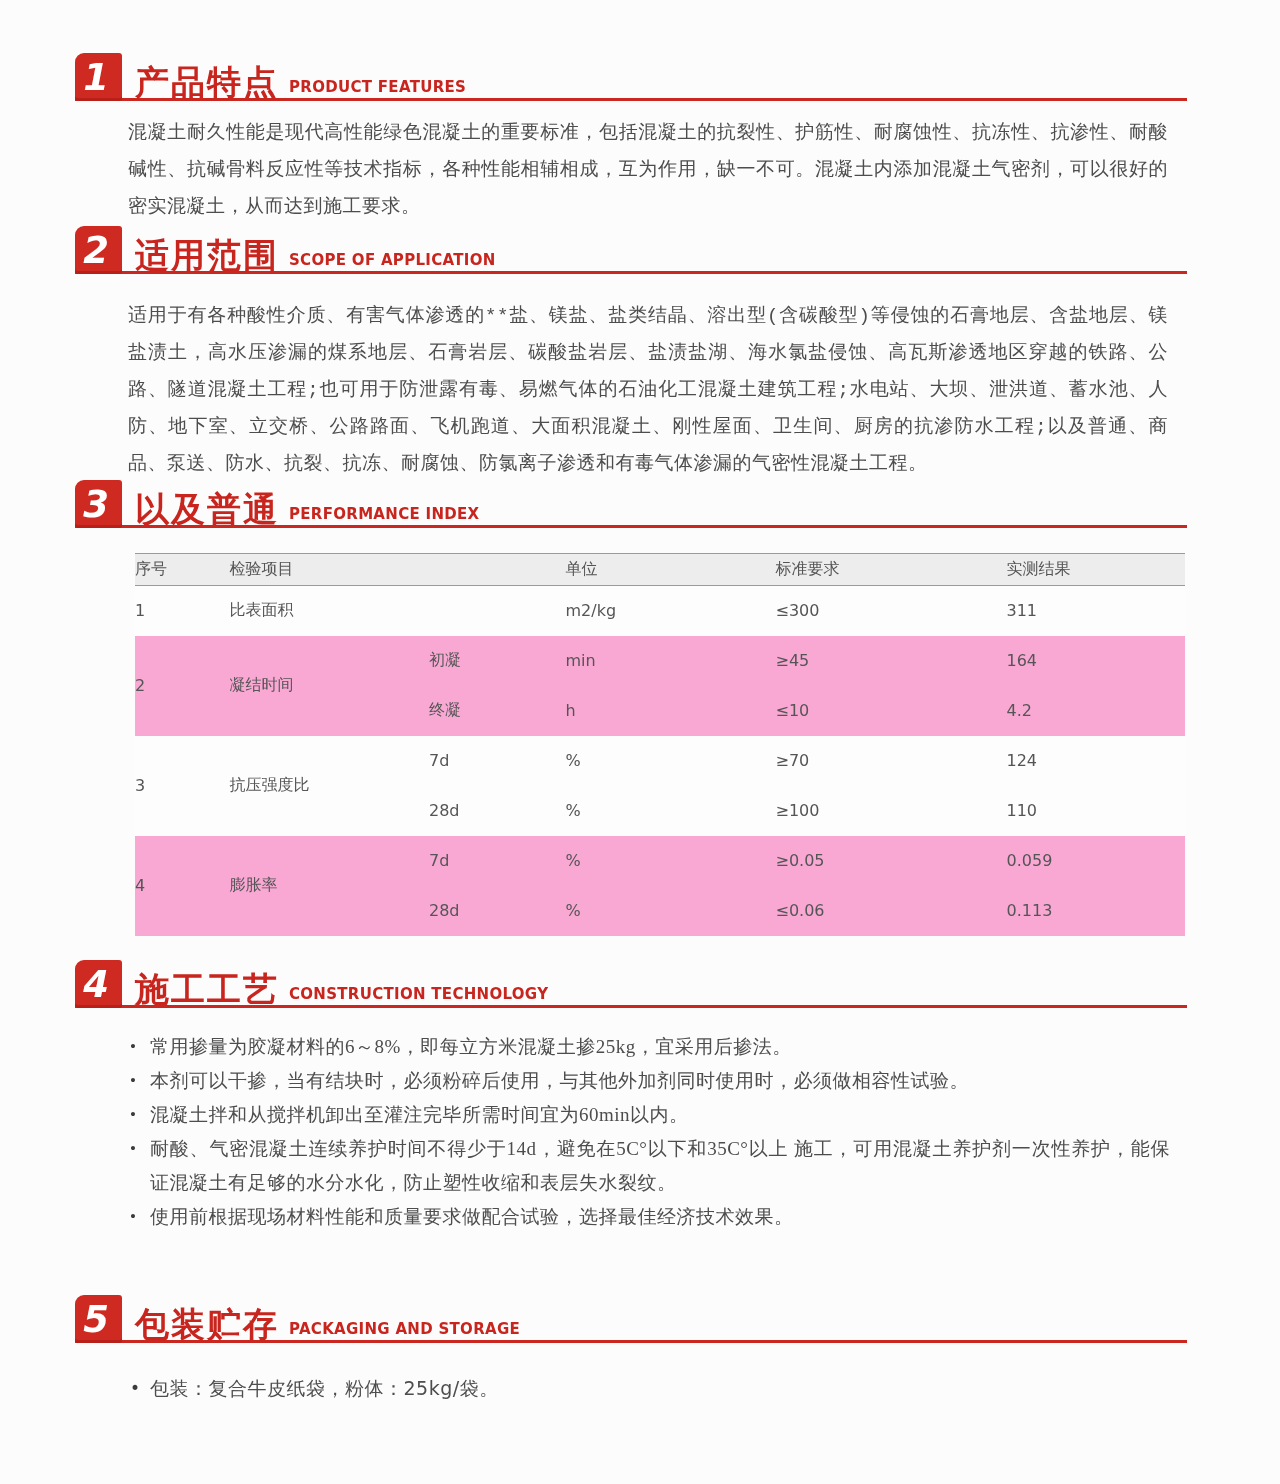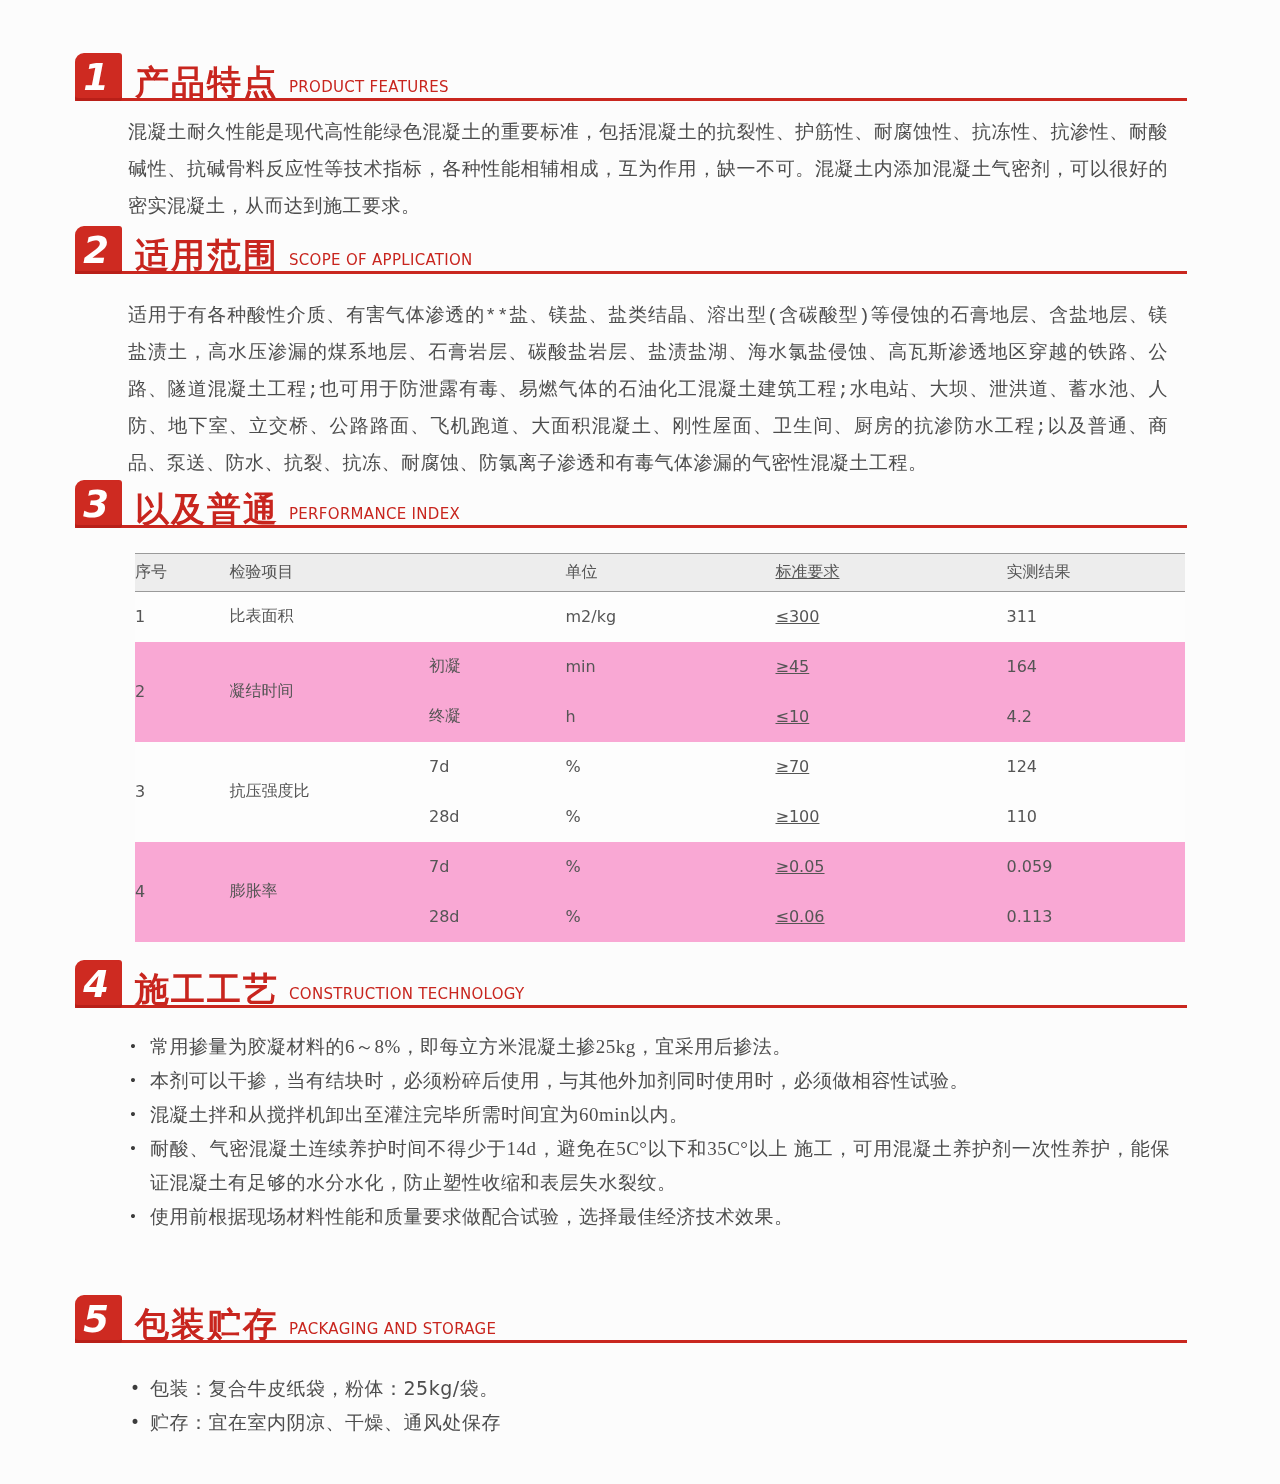--- a/index.html
+++ b/index.html
@@ -58,21 +58,21 @@
     font-size: 34px;
     font-weight: bold;
     color: #c8251e;
     letter-spacing: 2px;
     line-height: 1;
   }
   .title-en {
     margin-left: 10px;
     margin-bottom: 6px;
     font-size: 15px;
-    font-weight: normal;
+    font-weight: bold;
     color: #c8251e;
     letter-spacing: 0.3px;
     line-height: 1;
     white-space: nowrap;
   }
 
   .para {
     margin: 0 112px 0 128px;
     font-size: 19px;
     line-height: 37px;
@@ -98,30 +98,30 @@
   .perf-table col.c3 { width: 13%; }
   .perf-table col.c4 { width: 20%; }
   .perf-table col.c5 { width: 22%; }
   .perf-table col.c6 { width: 17%; }
   .perf-table th, .perf-table td {
     font-weight: normal;
     text-align: left;
     vertical-align: middle;
     padding: 0;
   }
-  .perf-table thead tr { height: 38px; background: #ededed; }
+  .perf-table thead tr { height: 32px; background: #ededed; }
   .perf-table thead th { border-bottom: 1px solid #9a9a9a; }
   .perf-table tbody tr { height: 50px; }
   .row-white td { background: #fdfdfd; }
   .row-gray td { background: #f9a8d4; }
   .cell-no { text-align: center; }
   .cell-item { padding-left: 62px; }
   .cell-sub { padding-left: 20px; }
   .cell-unit { padding-left: 32px; }
-  .cell-req { padding-left: 30px; text-decoration: underline; }
+  .cell-req { padding-left: 30px; }
   .cell-res { padding-left: 34px; }
 
   
   .bullets {
     list-style: none;
     margin: 0 110px 0 128px;
     font-size: 19px;
     line-height: 34px;
     color: #4d4d4d;
     letter-spacing: 0.5px;
@@ -269,17 +269,16 @@
 
   <div class="section" id="sec5">
     <div class="sec-head">
       <div class="badge">5</div>
       <div class="title-zh">包装贮存</div>
       <div class="title-en">PACKAGING AND STORAGE</div>
       <div class="sec-rule"></div>
     </div>
     <ul class="bullets">
       <li>包装：复合牛皮纸袋，粉体：25kg/袋。</li>
-      <li>贮存：宜在室内阴凉、干燥、通风处保存</li>
     </ul>
   </div>
 
 </div>
 
 </body></html>

